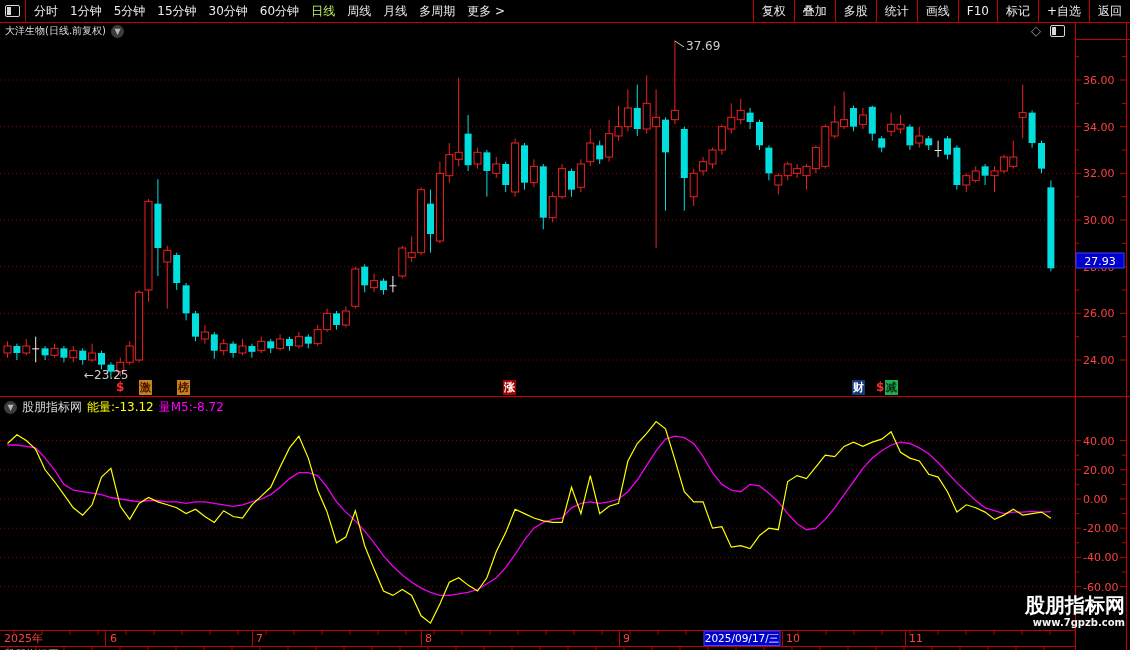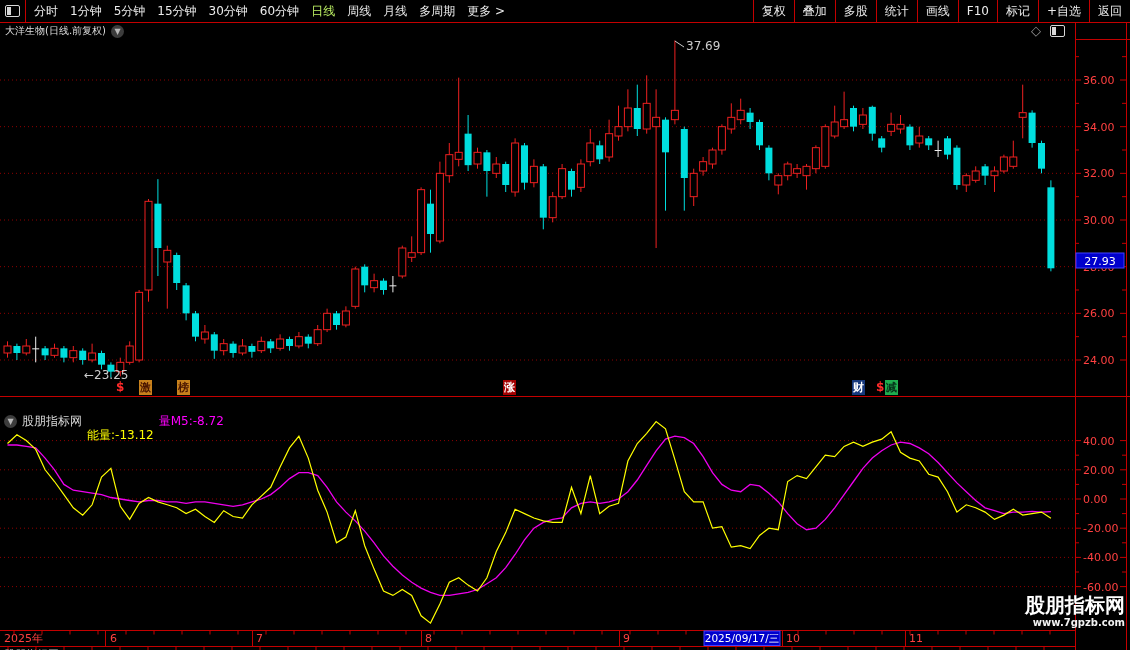--- a/index.html
+++ b/index.html
@@ -24,21 +24,21 @@
   .diamond{color:#9a9a9a;font-size:13px;}
   .mk{position:absolute;top:380px;height:15px;line-height:15px;font-size:11px;font-weight:bold;
     padding:0 1px;z-index:4;letter-spacing:0;}
   .mk-dollar{color:#ff2a2a;background:transparent;font-size:12px;}
   .mk-orange{background:#c8811c;color:#4a1500;}
   .mk-red{background:#a40000;color:#ffffff;}
   .mk-blue{background:#16387c;color:#ffffff;}
   .mk-green{background:#1fae4f;color:#06321a;}
   .ind-header{position:absolute;top:399px;left:4px;display:flex;align-items:center;gap:5px;z-index:4;font-size:12px;}
   .ind-src{color:#d8d8d8;}
-  .ind-l1{color:#ffff00;margin-top:28px;}
+  .ind-l1{color:#ffff00;}
   .ind-l2{color:#ff00ff;}
   .watermark{position:absolute;top:594px;left:940px;width:185px;text-align:right;z-index:7;line-height:1.15;}
   .wm1{color:#ffffff;font-size:20px;font-weight:bold;}
   .wm2{color:#f2f2f2;font-size:10px;font-weight:bold;}
   .sliver{position:absolute;left:4px;top:647px;height:3px;overflow:hidden;color:#bbbbbb;font-size:11px;z-index:3;}
 </style>
 </head>
 <body>
 
 <div id="stage">

